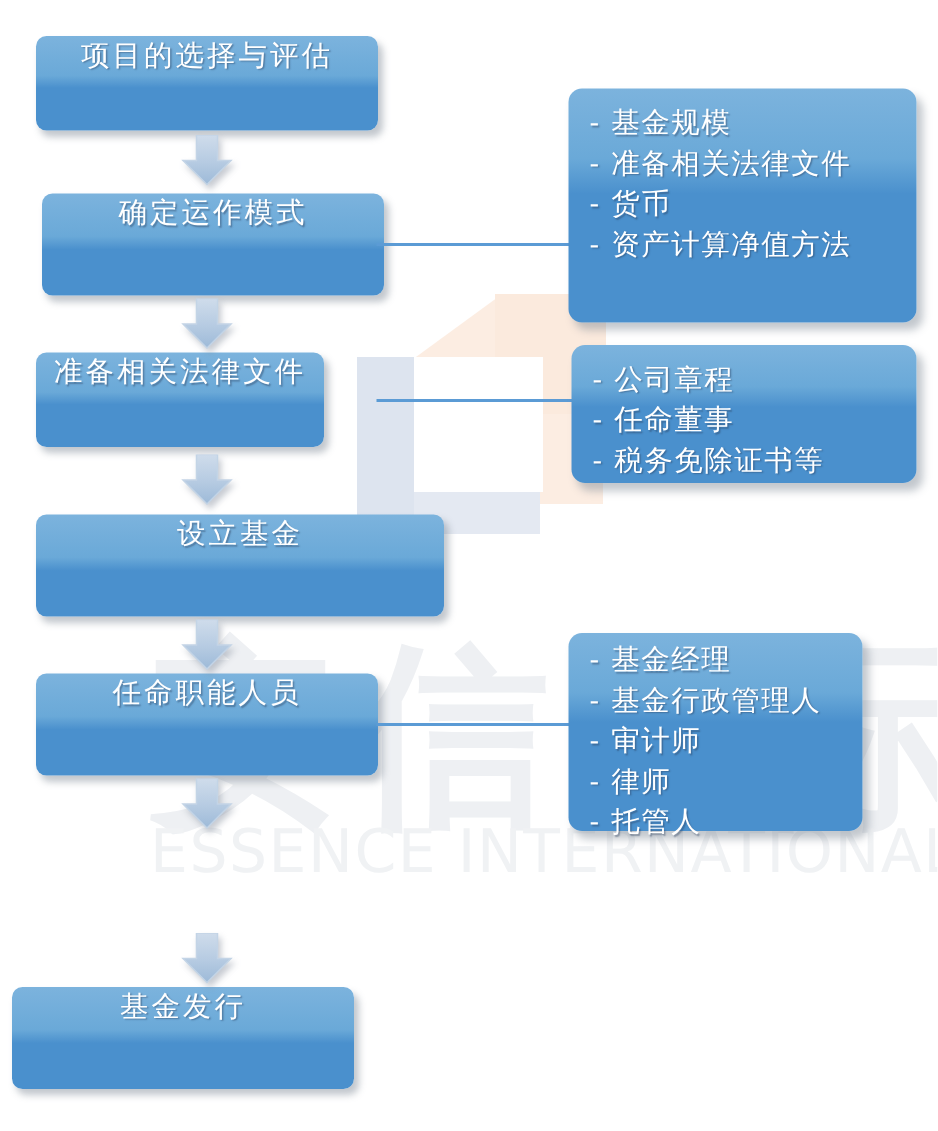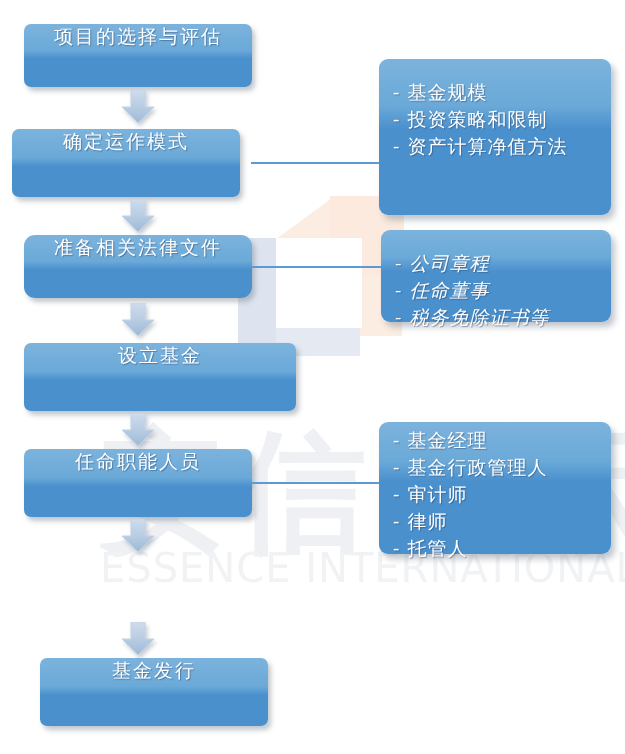--- a/index.html
+++ b/index.html
@@ -119,21 +119,21 @@
   }
 
   .detail {
     position: absolute;
     border-radius: 9px;
     background: linear-gradient(to bottom, #7cb3dd 0%, #6aa9d8 30%, #4a90cd 45%, #4a90cd 100%);
     box-shadow: 4px 5px 6px rgba(120,130,145,.45);
     color: #ffffff;
     text-shadow: 1px 1px 1px rgba(40,60,90,.45);
     box-sizing: border-box;
-    padding: 20px 0 10px 14px;
+    padding: 10px 0 10px 14px;
   }
   .detail-item {
     font-size: 19px;
     letter-spacing: 1px;
     white-space: nowrap;
     line-height: 27px;
   }
 
   
   .arrow {
@@ -165,38 +165,38 @@
     <div class="wm-cn">安信国际</div>
     <div class="wm-en">ESSENCE INTERNATIONAL</div>
   </div>
 
   <div class="flow-layer">
 
     <div class="node" style="left:24px; top:24px; width:228px; height:63px;">
       <span class="node-label">项目的选择与评估</span>
     </div>
 
-    <div class="node" style="left:12px; top:129px; width:228px; height:68px;">
+    <div class="node" style="left:28px; top:129px; width:228px; height:68px;">
       <span class="node-label">确定运作模式</span>
     </div>
 
-    <div class="node" style="left:24px; top:235px; width:228px; height:63px;border-radius:11px;">
+    <div class="node" style="left:24px; top:235px; width:192px; height:63px;">
       <span class="node-label">准备相关法律文件</span>
     </div>
 
     <div class="node" style="left:24px; top:343px; width:272px; height:68px;">
       <span class="node-label">设立基金</span>
     </div>
 
     <div class="node" style="left:24px; top:449px; width:228px; height:68px;">
       <span class="node-label">任命职能人员</span>
     </div>
 
 
-    <div class="node" style="left:40px; top:658px; width:228px; height:68px;">
+    <div class="node" style="left:8px; top:658px; width:228px; height:68px;">
       <span class="node-label">基金发行</span>
     </div>
 
     <div class="arrow" style="left:120px; top:90px;">
       <svg width="36" height="34" viewBox="0 0 36 34">
         <defs>
           <linearGradient id="ag1" x1="0" y1="0" x2="0" y2="1">
             <stop offset="0%" stop-color="#cfdceb"></stop>
             <stop offset="55%" stop-color="#b6cbe2"></stop>
             <stop offset="100%" stop-color="#9dbad8"></stop>
@@ -235,31 +235,32 @@
         <polygon points="11,0 25,0 25,17 34,17 18,33 2,17 11,17" fill="url(#ag1)" stroke="#c3d4e6" stroke-width="1"></polygon>
       </svg>
     </div>
 
     <div class="hline" style="left:251px; top:162px; width:140px;"></div>
     <div class="hline" style="left:251px; top:266px; width:140px;"></div>
     <div class="hline" style="left:251px; top:482px; width:140px;"></div>
 
     <div class="detail" style="left:379px; top:59px; width:232px; height:156px;">
       <div class="detail-item">- 基金规模</div>
-      <div class="detail-item">- 投资策略和限制</div>
+      <div class="detail-item">- 准备相关法律文件</div>
+      <div class="detail-item">- 货币</div>
       <div class="detail-item">- 资产计算净值方法</div>
     </div>
 
-    <div class="detail" style="left:381px; top:230px; width:230px; height:92px;font-style:italic;">
+    <div class="detail" style="left:381px; top:230px; width:230px; height:92px;">
       <div class="detail-item">- 公司章程</div>
       <div class="detail-item">- 任命董事</div>
       <div class="detail-item">- 税务免除证书等</div>
     </div>
 
-    <div class="detail" style="left:379px; top:422px; width:232px; height:132px; padding-top:5px;">
+    <div class="detail" style="left:379px; top:422px; width:196px; height:132px; padding-top:5px;">
       <div class="detail-item">- 基金经理</div>
       <div class="detail-item">- 基金行政管理人</div>
       <div class="detail-item">- 审计师</div>
       <div class="detail-item">- 律师</div>
       <div class="detail-item">- 托管人</div>
     </div>
 
   </div>
 </div>
 

